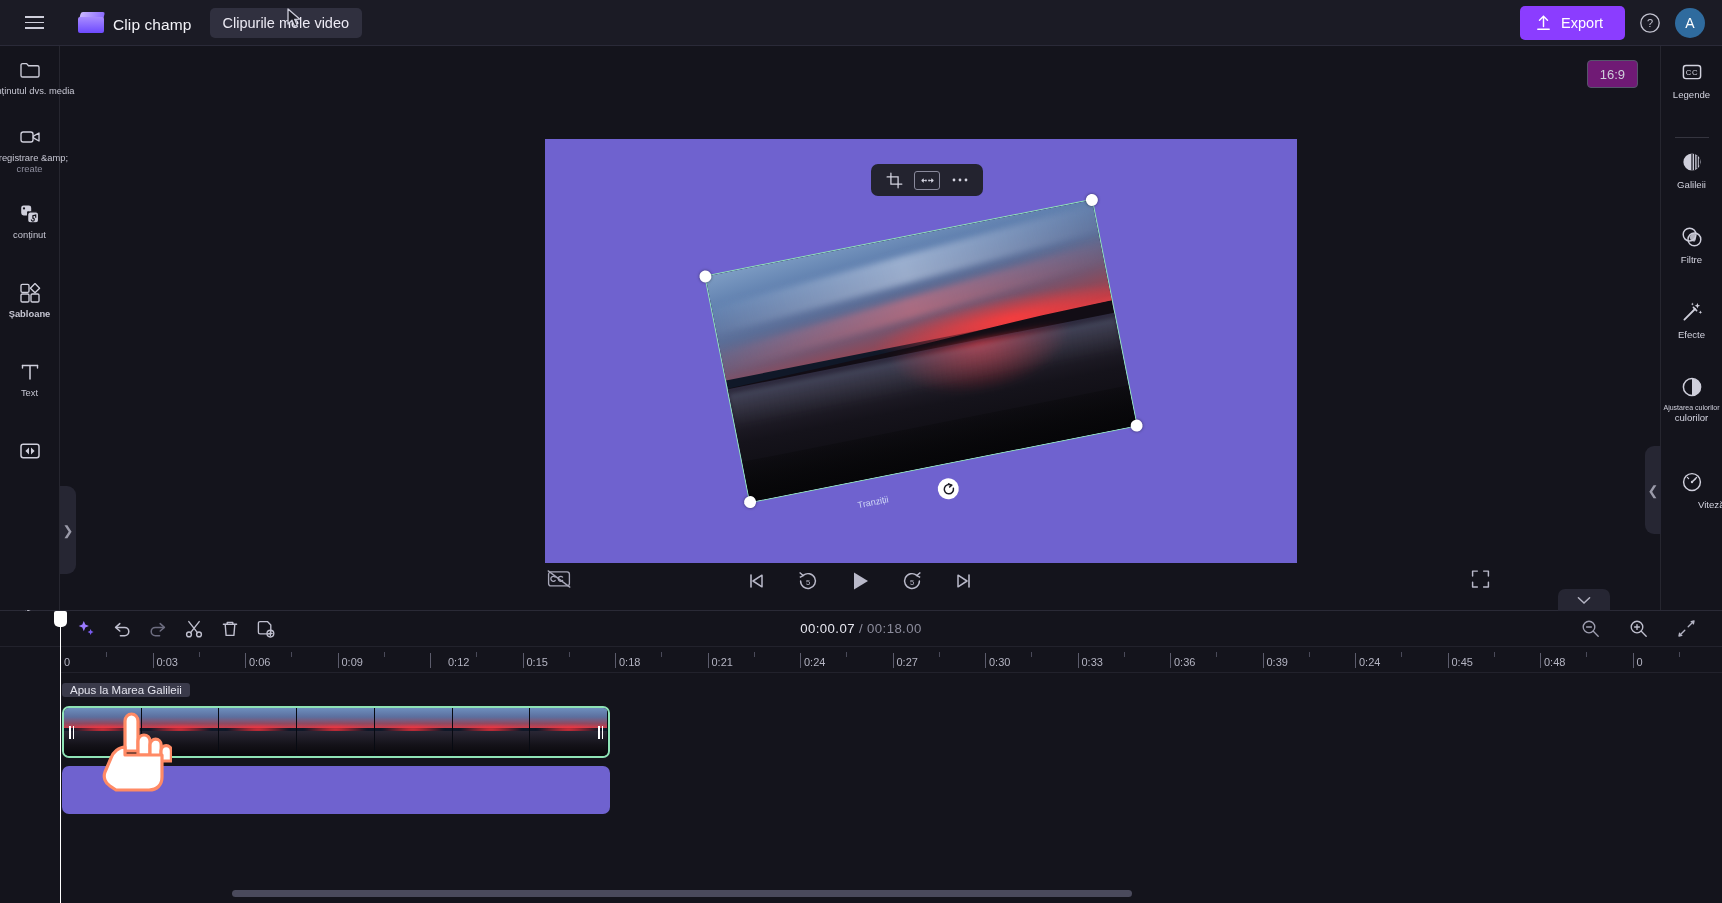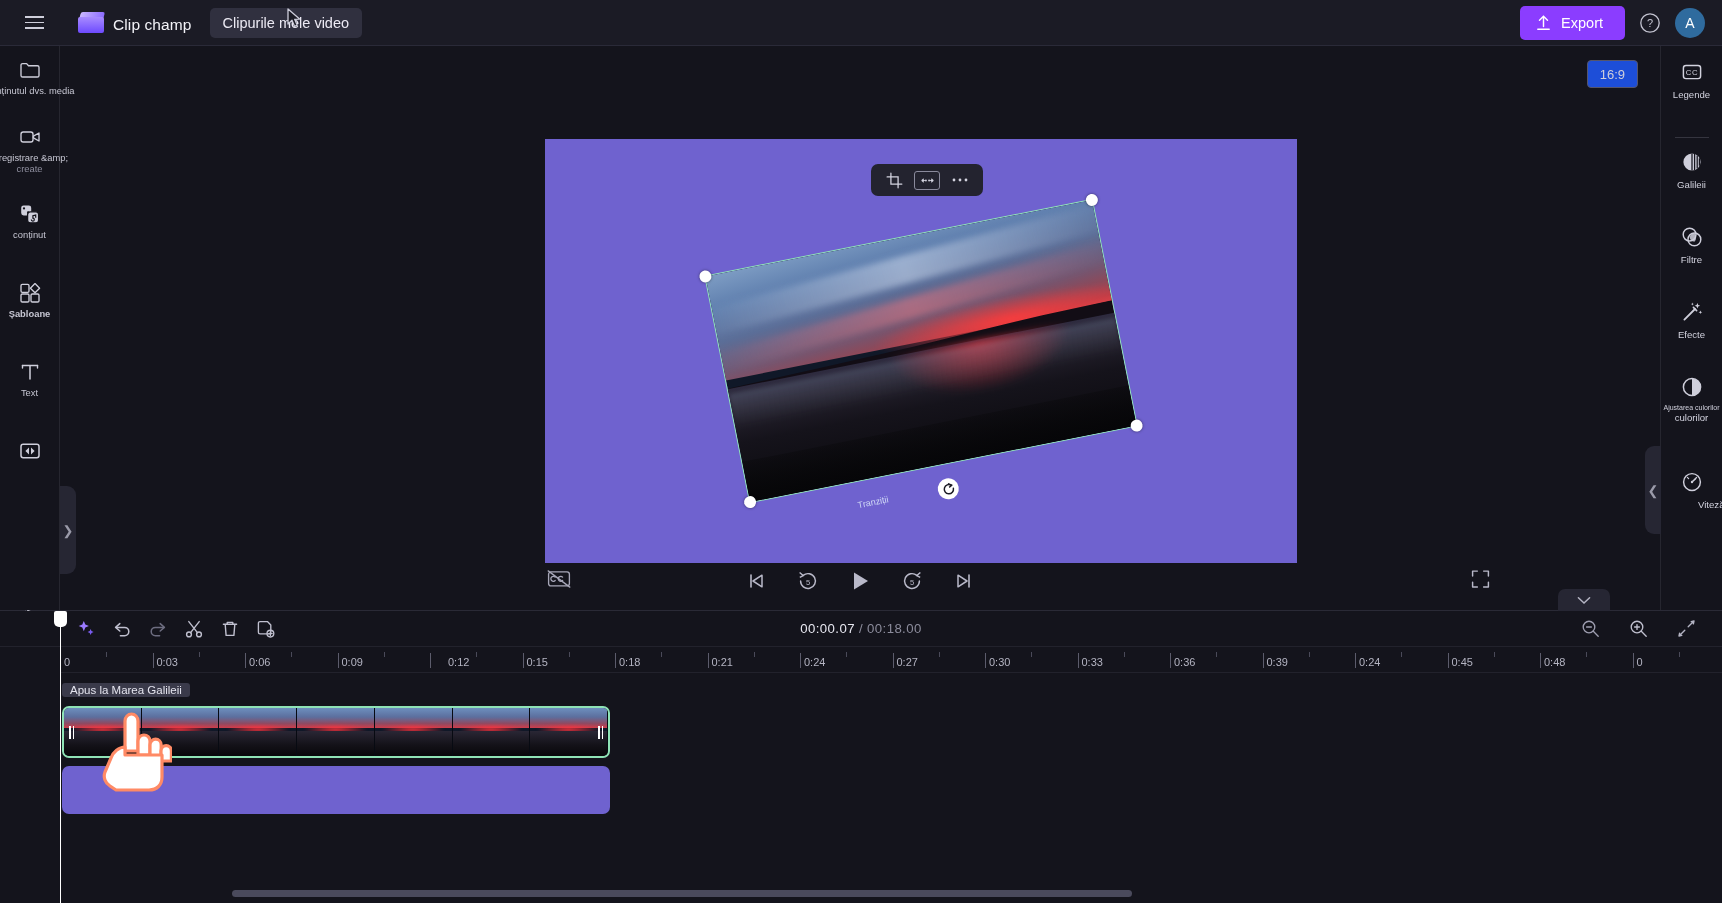--- a/index.html
+++ b/index.html
@@ -100,21 +100,21 @@
   
   .stage-col { flex: 1; display: flex; flex-direction: column; min-width: 0; background: #14141c; }
   .stage {
     flex: 1; position: relative; display: flex;
     align-items: center; justify-content: center; min-height: 0;
   }
   .aspect-badge {
     position: absolute; top: 14px; right: 22px;
     height: 28px; padding: 0 12px; border: 1px solid #55556a; border-radius: 4px;
     display: flex; align-items: center; font-size: 13px; color: #cfcfdb;
-    background: #1d4ed8; cursor: pointer;
+    background: #701a75; cursor: pointer;
   }
   .canvas {
     position: absolute; left: 485px; top: 93px;
     width: 752px; height: 424px; background: #6f62cf;
   }
   .clip-wrap {
     position: absolute; left: 50%; top: 50%;
     width: 394px; height: 230px;
     transform: translate(-50%,-50%) rotate(-11.2deg);
   }

